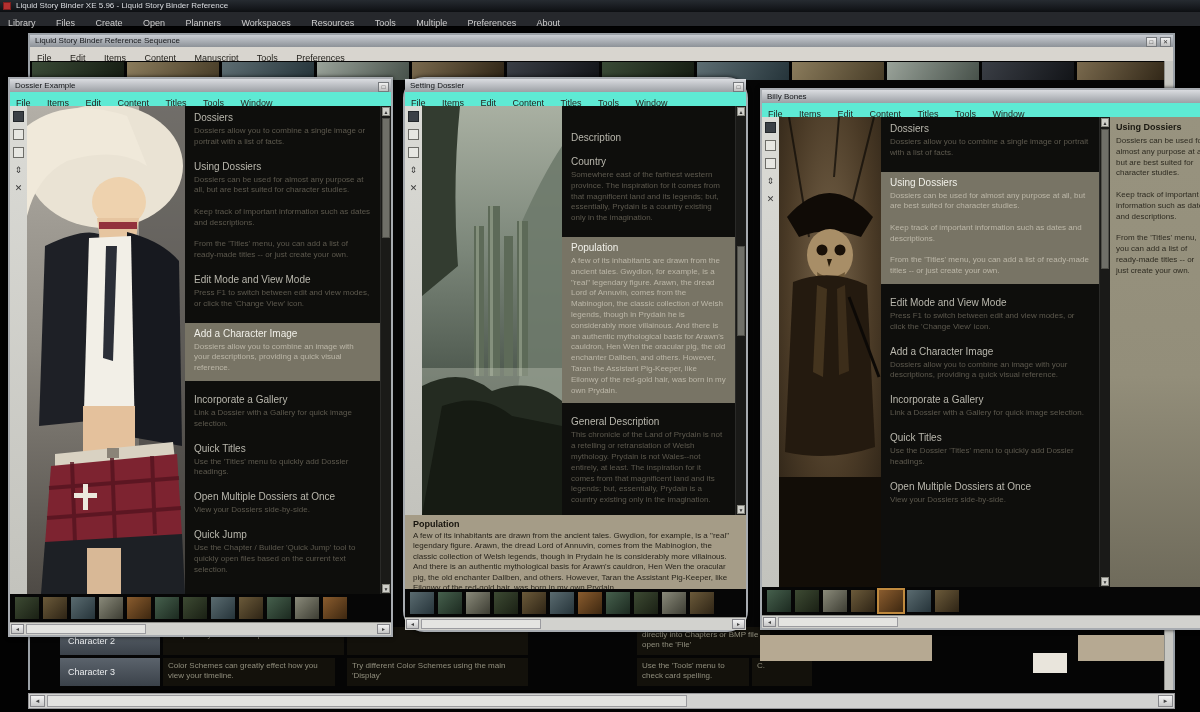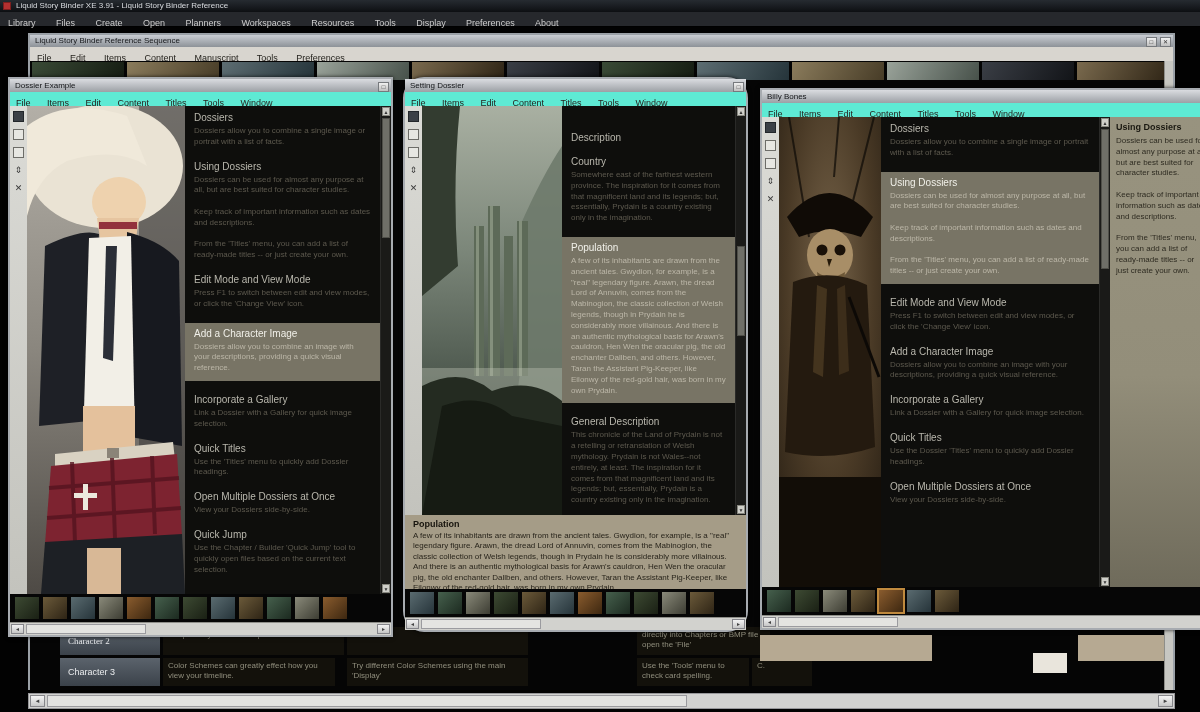--- a/index.html
+++ b/index.html
@@ -101,33 +101,33 @@
   .d-side-panel h4 { font-size:9px; font-weight:bold; color:#1b1912; margin-bottom:4px; }
   .d-side-panel p { font-size:8px; line-height:1.35; color:#2e2b21; white-space:pre-line; }
 </style>
 </head>
 <body>
 
 <div class="stage">
 
   <div class="main-titlebar">
     <span class="app-icon"></span>
-    <span>Liquid Story Binder XE 3.91 - Liquid Story Binder Reference</span>
+    <span>Liquid Story Binder XE 5.96 - Liquid Story Binder Reference</span>
   </div>
 
   <div class="main-menubar">
     <span class="mi">Library</span>
     <span class="mi">Files</span>
     <span class="mi">Create</span>
     <span class="mi">Open</span>
     <span class="mi">Planners</span>
     <span class="mi">Workspaces</span>
     <span class="mi">Resources</span>
     <span class="mi">Tools</span>
-    <span class="mi">Display</span>
+    <span class="mi">Multiple</span>
     <span class="mi">Preferences</span>
     <span class="mi">About</span>
   </div>
 
   <div class="seq-window">
     <div class="seq-titlebar">
       <span>Liquid Story Binder Reference Sequence</span>
       <span class="winbtns">
         <span class="win-btn">□</span>
         <span class="win-btn">✕</span>
@@ -151,21 +151,21 @@
         <span class="board-img bs-4"></span>
         <span class="board-img bs-6"></span>
         <span class="board-img bs-1"></span>
         <span class="board-img bs-3"></span>
         <span class="board-img bs-2"></span>
         <span class="board-img bs-5"></span>
         <span class="board-img bs-6"></span>
         <span class="board-img bs-4"></span>
       </div>
 
-      <div class="tl-label" style="left:30px; top:566px;font-family:Liberation Serif, serif;">Character 2</div>
+      <div class="tl-label" style="left:30px; top:566px;">Character 2</div>
       <div class="tl-cell" style="left:133px; top:566px; width:181px;">Chapter of your manuscript.</div>
       <div class="tl-cell" style="left:317px; top:566px; width:181px;">countries.</div>
       <div class="tl-cell" style="left:607px; top:566px; width:133px;">directly into Chapters or BMP file open the 'File'</div>
 
       <div class="tl-label" style="left:30px; top:597px;">Character 3</div>
       <div class="tl-cell" style="left:133px; top:597px; width:172px;">Color Schemes can greatly effect how you view your timeline.</div>
       <div class="tl-cell" style="left:317px; top:597px; width:181px;">Try different Color Schemes using the main 'Display'</div>
       <div class="tl-cell" style="left:607px; top:597px; width:112px;">Use the 'Tools' menu to check card spelling.</div>
       <div class="tl-cell" style="left:722px; top:597px; width:60px;">C.</div>
 

